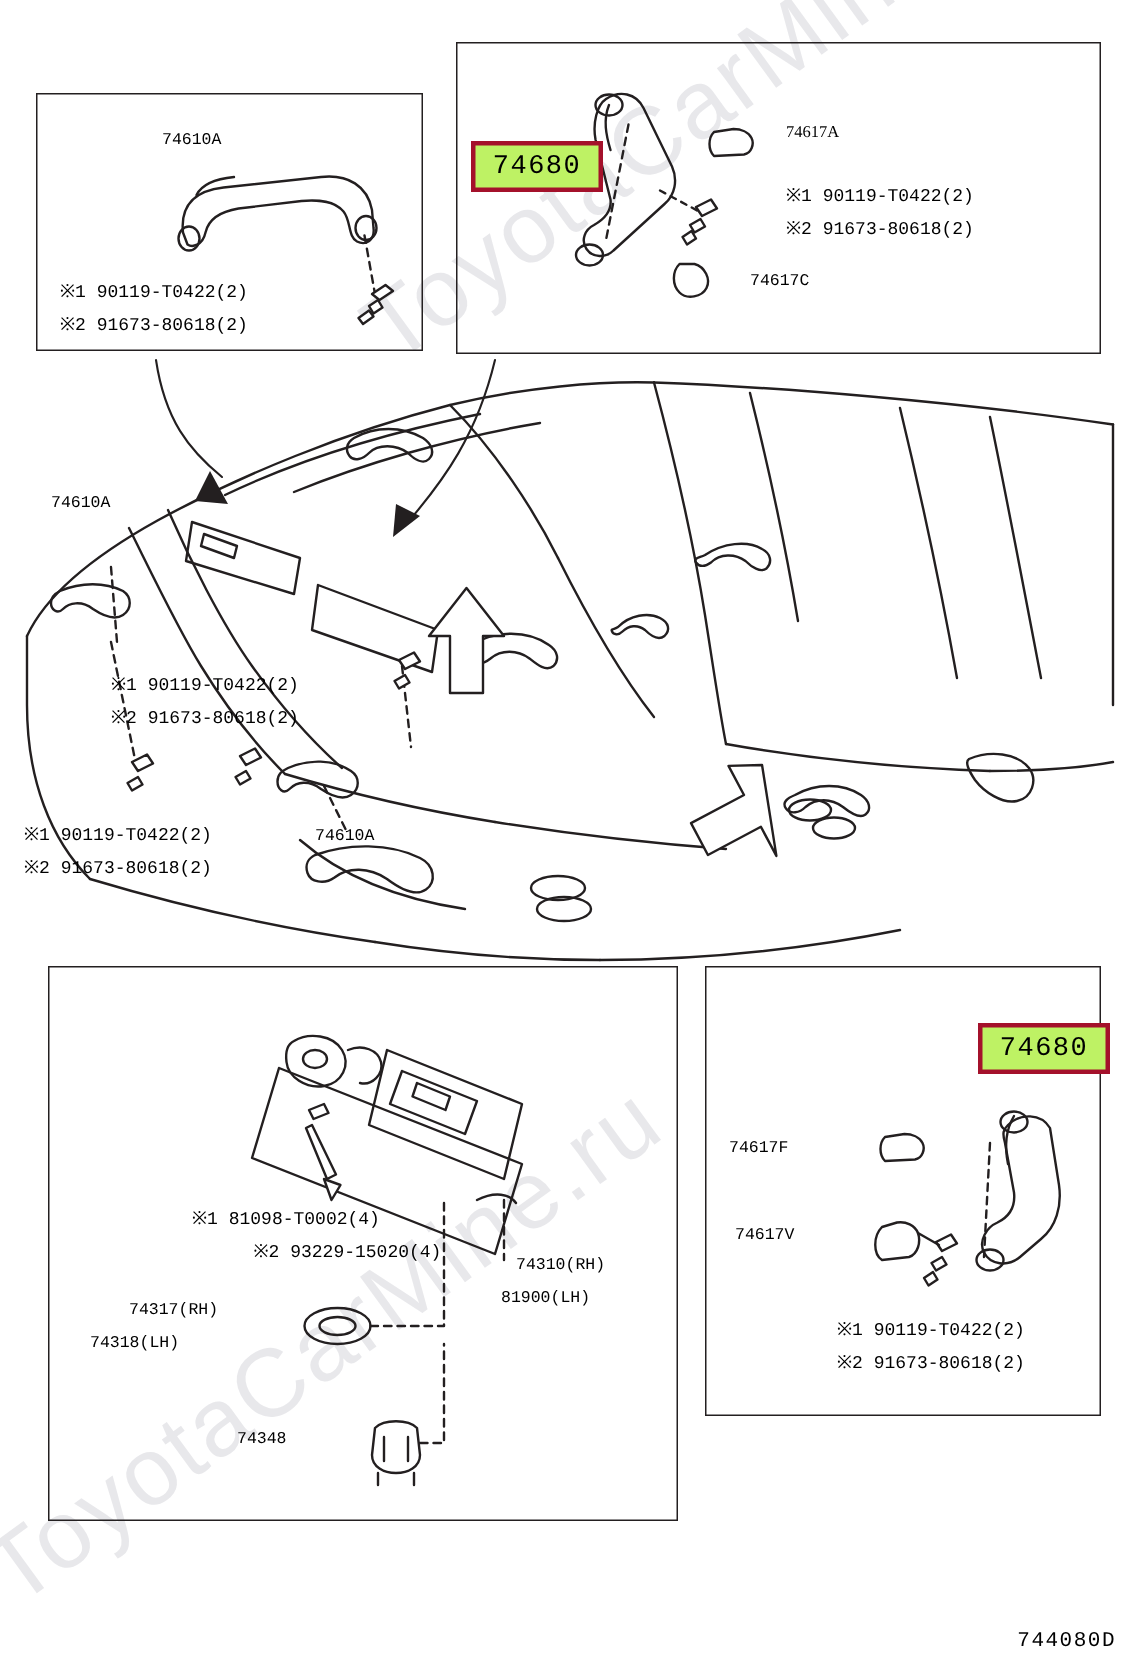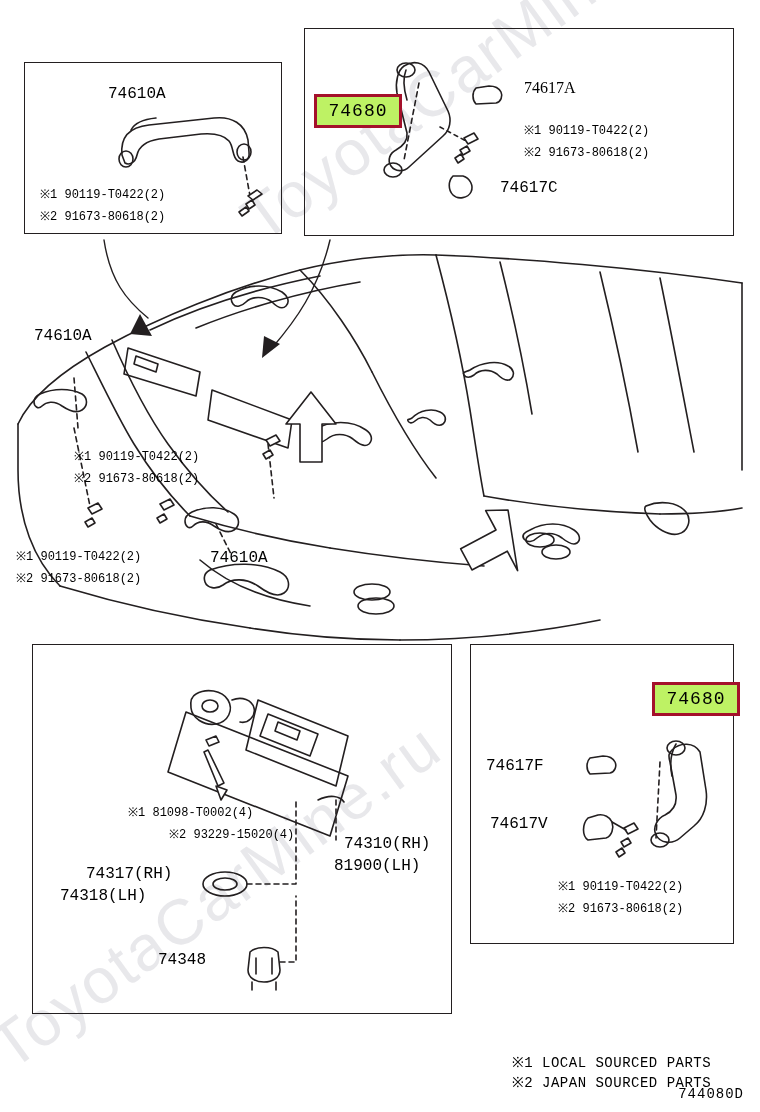--- a/index.html
+++ b/index.html
@@ -44,21 +44,21 @@
     transform-origin: left bottom;
   }
   .box {
     position: absolute;
     border: 1px solid #231f20;
     background: transparent;
     box-sizing: border-box;
   }
   .lbl {
     position: absolute;
-    font-size: 16px;
+    font-size: 11px;
     line-height: 20px;
     white-space: nowrap;
     letter-spacing: 0px;
   }
   .lbl.sm {
     font-size: 12px;
     line-height: 18px;
   }
   .hl {
     position: absolute;
@@ -284,18 +284,16 @@
   <div class="lbl" style="left:60px; top:864px;margin-left:26px;">74317(RH)</div>
   <div class="lbl" style="left:60px; top:886px;">74318(LH)</div>
   <div class="lbl" style="left:158px; top:950px;text-align:center;">74348</div>
 
   <div class="hl" style="left:652px; top:682px; width:88px; height:34px;">74680</div>
   <div class="lbl" style="left:486px; top:756px;">74617F</div>
   <div class="lbl" style="left:490px; top:814px;">74617V</div>
   <div class="lbl sm" style="left:558px; top:878px;">※1 90119-T0422(2)</div>
   <div class="lbl sm" style="left:558px; top:900px;">※2 91673-80618(2)</div>
 
-  <div class="legend" style="left:512px; top:1054px;">※1 LOCAL SOURCED PARTS</div>
-  <div class="legend" style="left:512px; top:1074px;">※2 JAPAN SOURCED PARTS</div>
 
   <div class="code">744080D</div>
 
 </div>
 
 </body></html>

